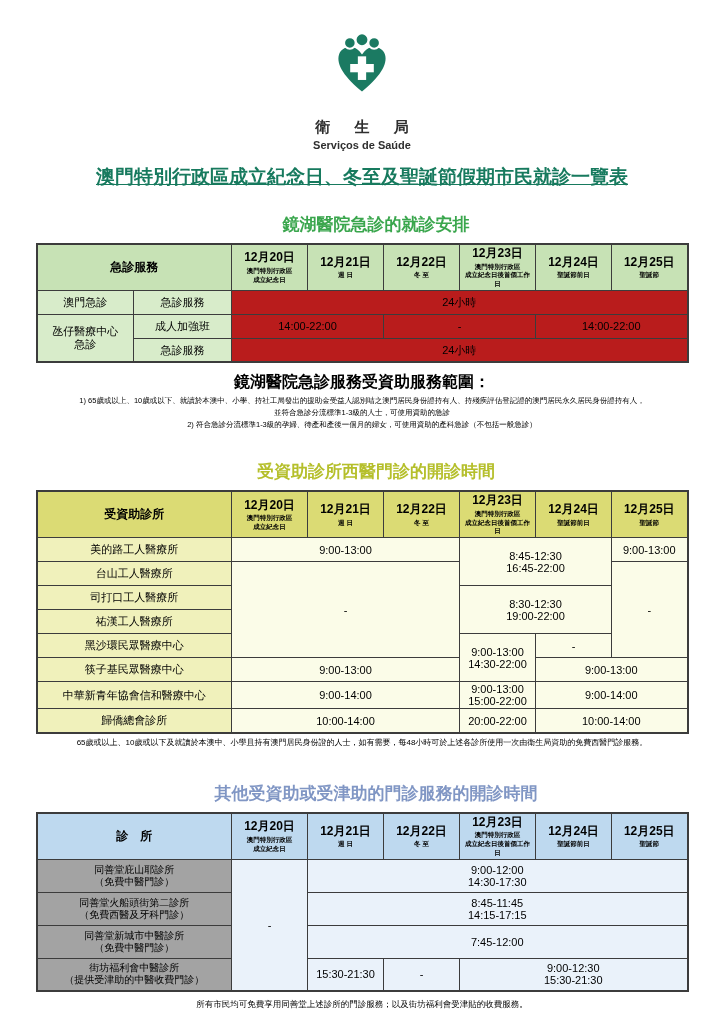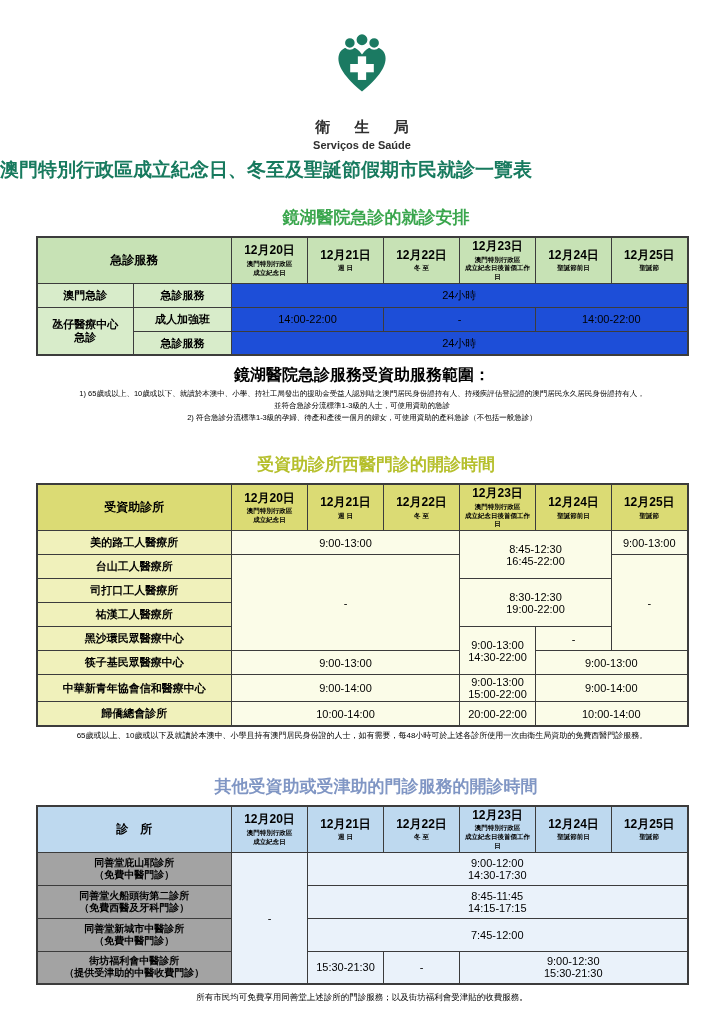--- a/index.html
+++ b/index.html
@@ -7,38 +7,38 @@
     width:724px;height:1024px;background:#ffffff;
     font-family:"Liberation Sans","DejaVu Sans",sans-serif;color:#000;
     -webkit-font-smoothing:antialiased;
   }
   .page{width:724px;height:1024px;overflow:hidden;}
   
   .logo{display:flex;flex-direction:column;align-items:center;padding-top:34px;}
   .logo-cn{font-size:15px;font-weight:600;color:#2e2e2e;letter-spacing:10px;text-indent:10px;margin-top:24px;}
   .logo-pt{font-size:11px;font-weight:700;color:#2e2e2e;margin-top:2px;}
   
-  .main-title{font-size:19px;font-weight:800;color:#177a5e;margin-top:6px;}
+  .main-title{text-align:center;font-size:19px;font-weight:800;color:#177a5e;margin-top:13px;text-decoration:underline;}
   .section-title{text-align:center;font-size:17px;font-weight:800;padding-left:28px;}
   .s1{color:#3aa64d;margin:23px 0 7px;}
   .s2{color:#b5bf2b;margin:30px 0 7px;}
   .s3{color:#8096c4;margin:33px 0 7px;}
   
   table{border-collapse:collapse;table-layout:fixed;width:652px;margin:0 auto;border:2px solid #3c3c3c;}
   th,td{border:1px solid #3c3c3c;text-align:center;vertical-align:middle;padding:1px 2px;white-space:pre-line;overflow:hidden;}
   th{font-weight:700;}
   .date{font-size:12px;font-weight:800;line-height:1.3;}
   .sub{font-size:6.5px;font-weight:700;line-height:1.35;margin-top:1px;}
   .corner{font-size:12px;font-weight:800;}
-  td.name{font-weight:700;font-size:11px;line-height:1.2;}
+  td.name{font-weight:400;font-size:11px;line-height:1.2;}
   td.val{font-size:11px;line-height:1.1;}
   .t1 tr{height:24px;} .t1 tr.hd{height:40px;}
   .t1 th{background:#c7e2b5;}
   .t1 td.name{background:#d8ecca;}
-  .t1 td.val{background:#1d4ed8;}
+  .t1 td.val{background:#b91c1c;}
   .t2 tr{height:24px;} .t2 tr.hd{height:40px;}
   .t2 th{background:#dbdb74;}
   .t2 td.name{background:#f0f1bb;}
   .t2 td.val{background:#fbfce8;}
   .t3 tr{height:33px;} .t3 tr.hd{height:40px;}
   .t3 th{background:#bed9ef;}
   .t3 td.name{background:#a3a3a3;font-size:10px;}
   .t3 td.val{background:#eaf2fa;}
   
   .notes{text-align:center;}

